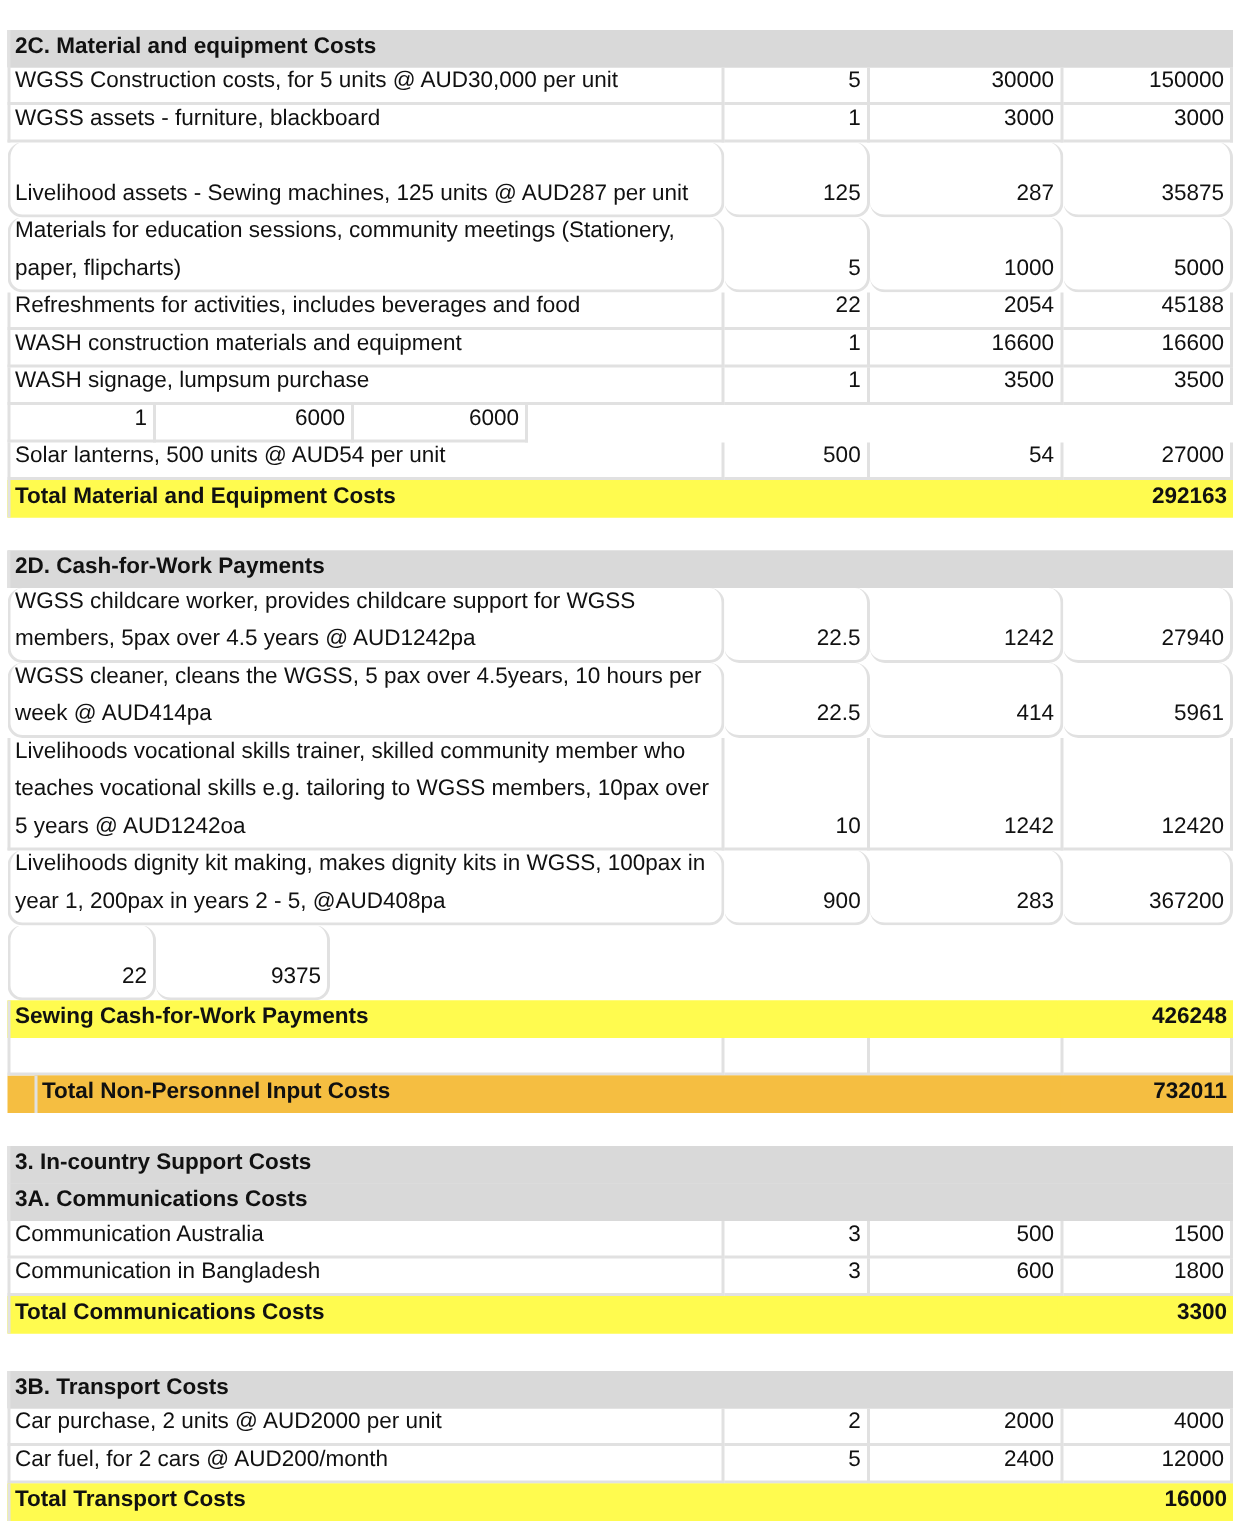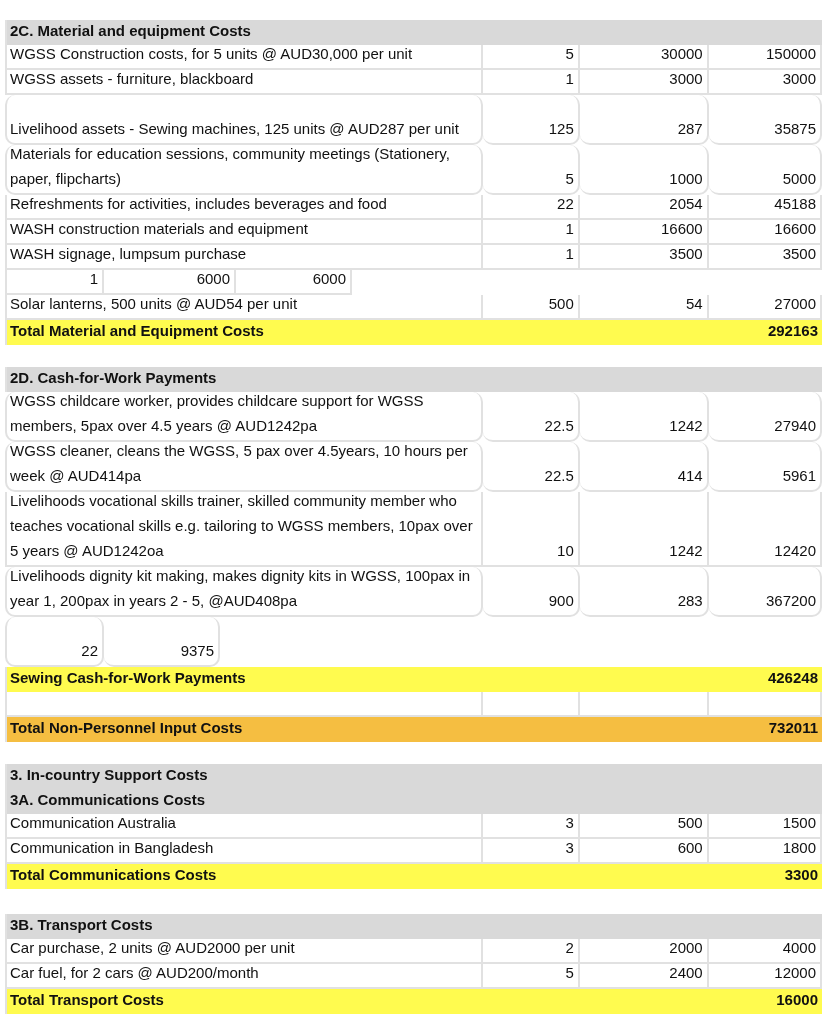--- a/index.html
+++ b/index.html
@@ -21,21 +21,21 @@
   .c3 { width: 132px; justify-content: flex-end; }
   .c4 { width: 116px; justify-content: flex-end; }
   .c1.wrap { white-space: normal; line-height: 25px; }
   .h25 { height: 25px; }
   .h50 { height: 50px; border-radius: 10px; }
   .h75 { height: 75px; }
   .section-header { background: #d9d9d9; height: 25px; font-weight: bold; }
   .section-header .cell { border: none; width: 817px; background: #d9d9d9; }
   .total-yellow { background: #fffb4f; font-weight: bold; height: 25px; }
   .total-yellow .cell { border: none; background: #fffb4f; }
-  .total-orange { background: #f5be41; font-weight: bold; height: 25px; }
+  .total-orange { background: #f5be41; font-weight: bold; height: 25px; padding-left: 18px; }
   .total-orange .cell { border: none; background: #f5be41; }
   .total-label { width: 700px; }
   .total-value { width: 117px; justify-content: flex-end; }
   .gap { height: 22px; }
   .gap25 { height: 25px; }
   .blank .cell { height: 25px; }
 </style>
 </head>
 <body>
 

